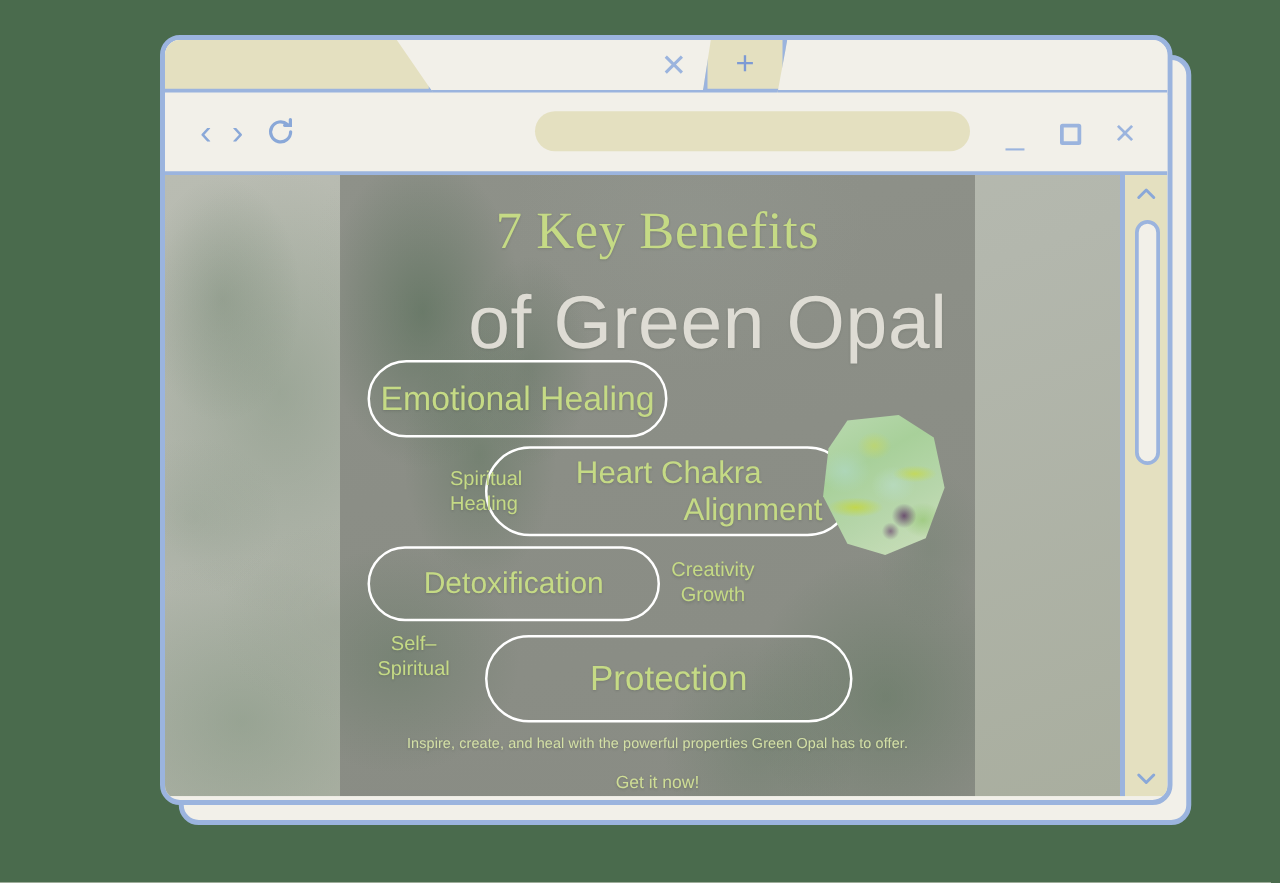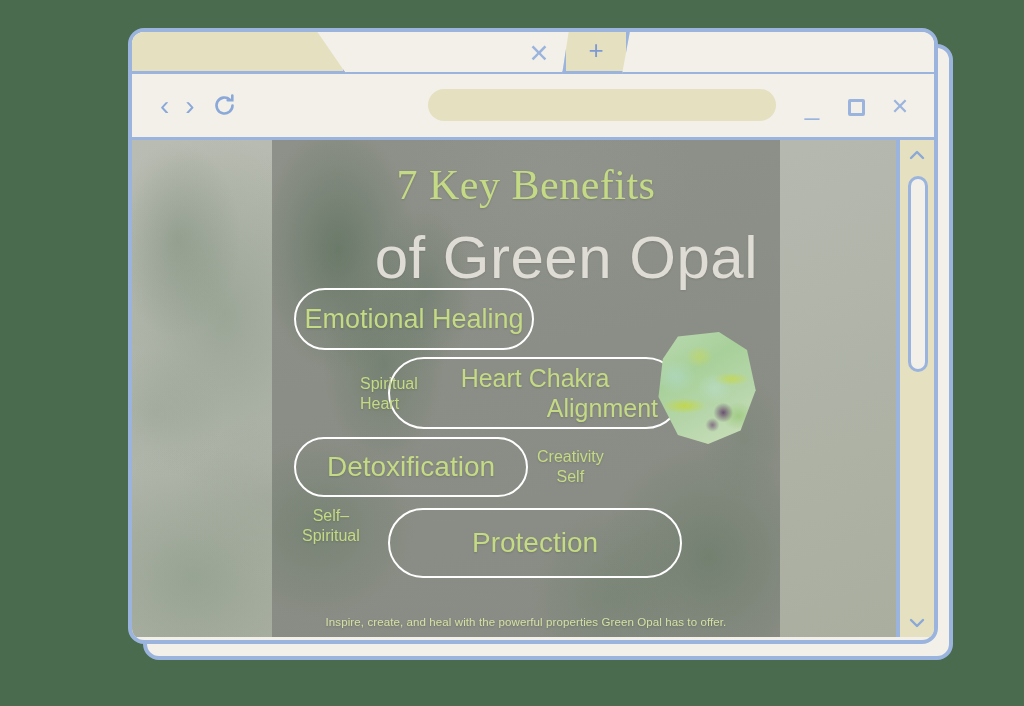--- a/index.html
+++ b/index.html
@@ -313,21 +313,21 @@
   }
   .pill-heart .line-a { text-align: center; }
   .pill-heart .line-b { text-align: right; padding-right: 8px; }
 
   .pill-detox {
     left: 22px;
     top: 297px;
     width: 234px;
     height: 60px;
     justify-content: center;
-    font-size: 28px;
+    font-size: 24px;
   }
 
   .pill-protection {
     left: 116px;
     top: 368px;
     width: 294px;
     height: 70px;
     justify-content: center;
     font-size: 28px;
   }
@@ -373,21 +373,20 @@
     position: absolute;
     left: 0;
     right: 0;
     top: 449px;
     text-align: center;
     color: #d4e0a6;
     font-family: "Liberation Sans", sans-serif;
     font-size: 11.5px;
     letter-spacing: 0.1px;
     text-shadow: 0 1px 2px rgba(40,50,40,0.25);
-    margin-top: 27px;
   }
 
   .footer-line-2 {
     position: absolute;
     left: 0;
     right: 0;
     top: 477px;
     text-align: center;
     color: #cfdd96;
     font-family: "Liberation Sans", sans-serif;
@@ -498,37 +497,38 @@
             <span class="line-a">Heart Chakra</span>
             <span class="line-b">Alignment</span>
           </div>
 
           <div class="pill pill-detox">Detoxification</div>
 
           <div class="pill pill-protection">Protection</div>
 
           <div class="loose-label label-spiritual">
             <div>Spiritual</div>
-            <div>Heart</div>
+            <div>Healing</div>
           </div>
 
           <div class="loose-label label-creativity">
             <div>Creativity</div>
-            <div>Self</div>
+            <div>Growth</div>
           </div>
 
           <div class="loose-label label-self">
             <div>Self–</div>
             <div>Spiritual</div>
           </div>
 
           <div class="gemstone"></div>
 
           <div class="footer-line-1">Inspire, create, and heal with the powerful properties Green Opal has to offer.</div>
 
+          <div class="footer-line-2">Get it now!</div>
 
         </div>
       </div>
     </div>
 
     <div class="scrollbar">
       <div class="sb-arrow">
         <svg width="16" height="11" viewBox="0 0 16 11" fill="none" stroke="#8aa8d8" stroke-width="2.4" stroke-linecap="round" stroke-linejoin="round">
           <path d="M2 9 L8 3 L14 9"></path>
         </svg>

